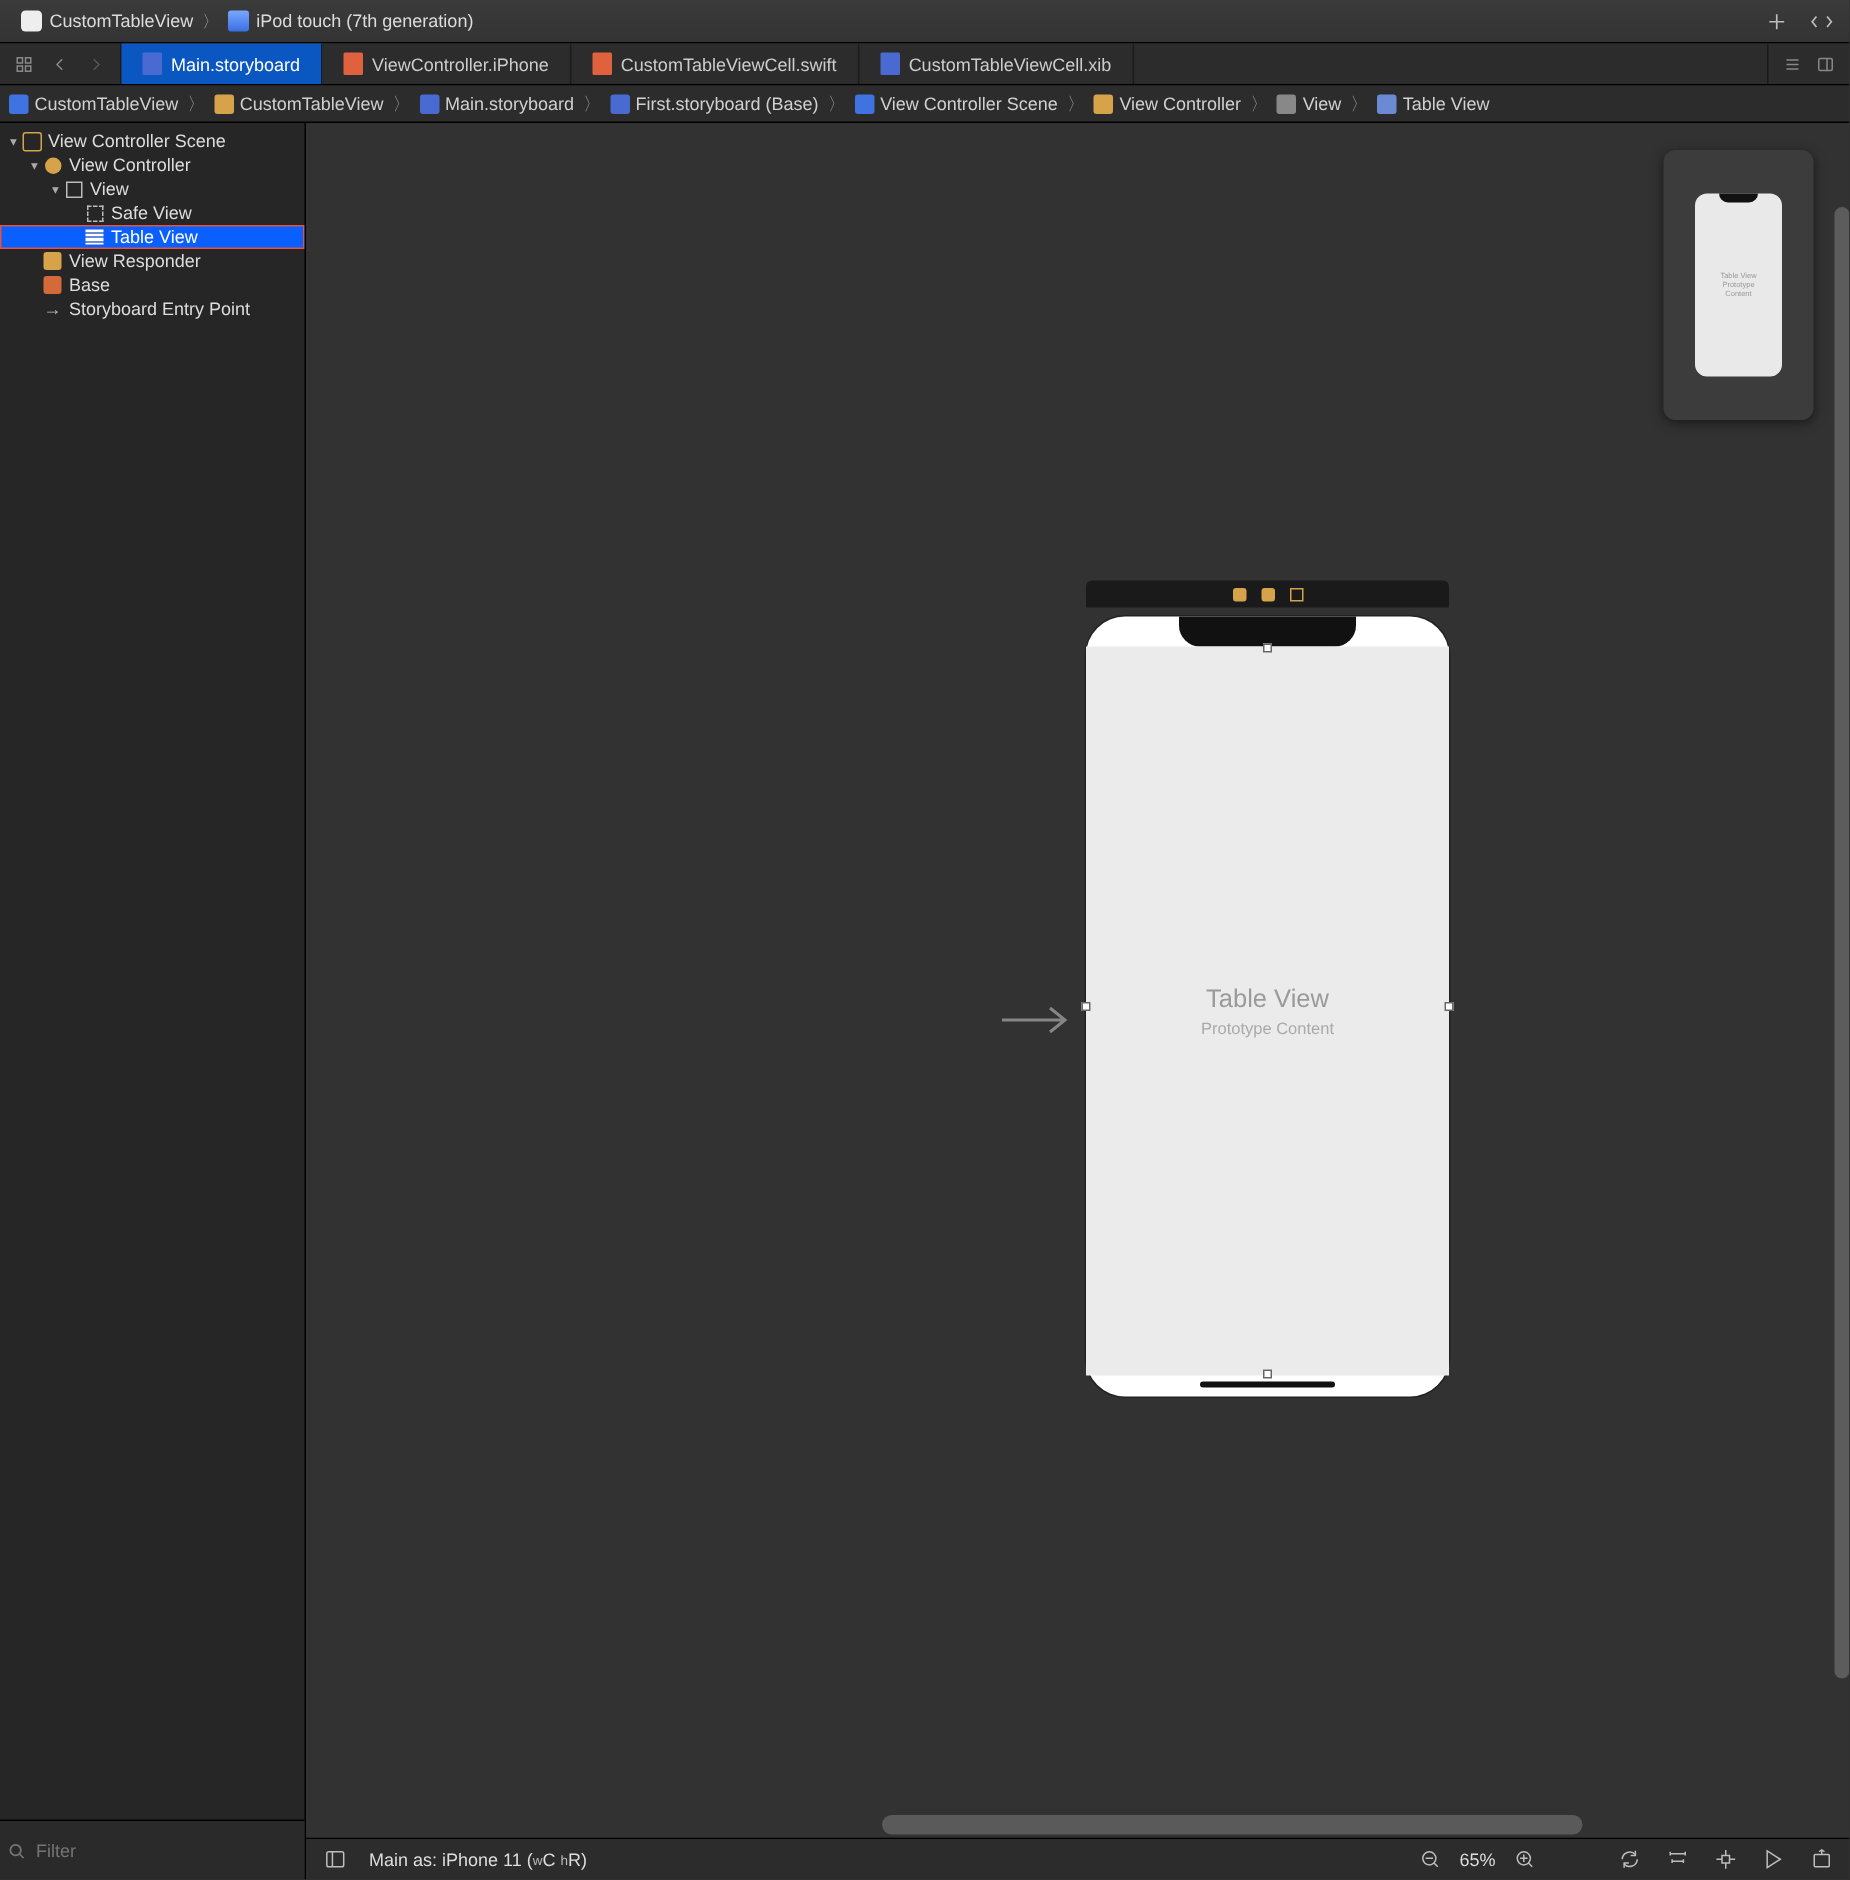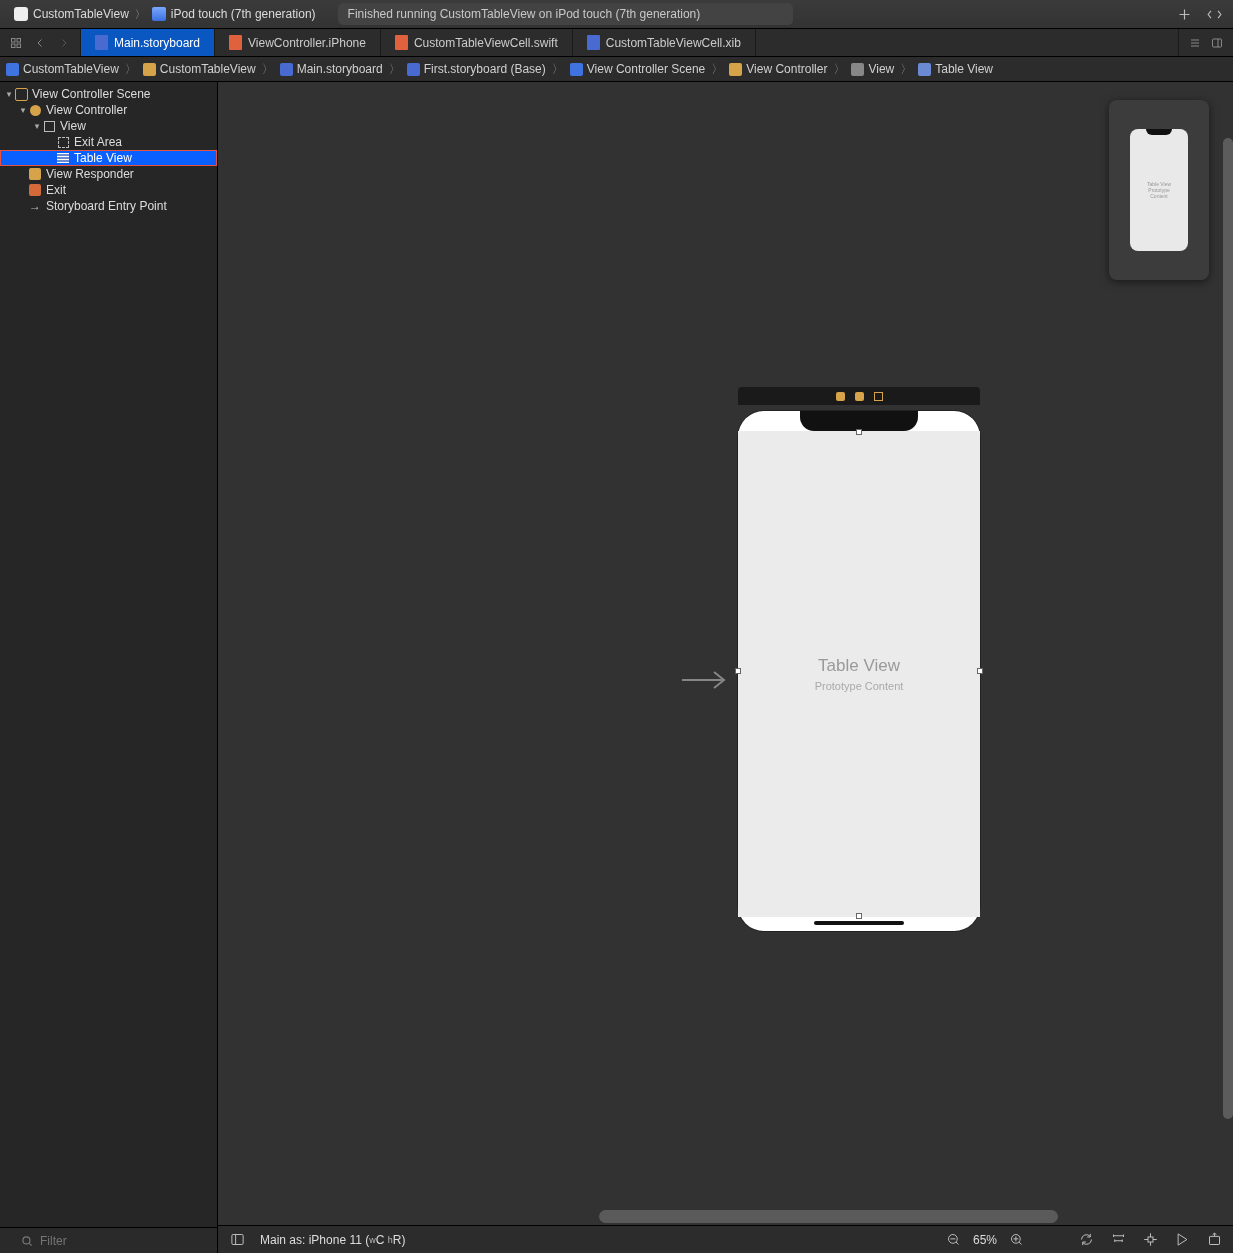--- a/index.html
+++ b/index.html
@@ -76,21 +76,21 @@
   .ind0{padding-left:4px}.ind1{padding-left:18px}.ind2{padding-left:32px}.ind3{padding-left:46px}
   .ti-scene{width:13px;height:13px;border:1px solid var(--orange);border-radius:2px;}
   .ti-vc{width:11px;height:11px;border-radius:50%;background:var(--orange);}
   .ti-view{width:11px;height:11px;border:1px solid #bbb;}
   .ti-safe{width:11px;height:11px;border:1px dashed #bbb;}
   .ti-tview{width:12px;height:10px;background:repeating-linear-gradient(#fff,#fff 1.5px,#6a8bd4 1.5px,#6a8bd4 3px);}
   .ti-fr{width:12px;height:12px;border-radius:2px;background:var(--orange);}
   .ti-exit{width:12px;height:12px;border-radius:2px;background:#d46a3a;}
   .ti-arrow{color:#bbb;font-size:12px;}
 
-  .outline-filter{height:26px;border-top:1px solid var(--border);display:flex;align-items:center;padding:0 20px;background:#2a2a2a;}
+  .outline-filter{height:40px;border-top:1px solid var(--border);display:flex;align-items:center;padding:0 4px;background:#2a2a2a;}
   .outline-filter input{flex:1;background:transparent;border:none;color:#ccc;font-size:12px;outline:none;}
   .filter-icon{width:14px;height:14px;margin-right:4px;opacity:.6;}
 
   
   .canvas-wrap{flex:1;display:flex;flex-direction:column;min-width:0;position:relative;}
   .canvas{flex:1;position:relative;background:var(--bg-canvas);overflow:hidden;}
 
   
   .minimap{position:absolute;top:18px;right:24px;width:100px;height:180px;background:#3c3c3c;border-radius:8px;box-shadow:0 2px 8px rgba(0,0,0,.5);display:flex;align-items:center;justify-content:center;}
   .minimap-phone{width:58px;height:122px;background:#e9e9e9;border-radius:8px;position:relative;}
@@ -142,23 +142,20 @@
       <span class="scheme-part">
         <span class="app-icon"></span>
         <span>CustomTableView</span>
       </span>
       <span class="chev-sep">〉</span>
       <span class="scheme-part">
         <span class="device-icon"></span>
         <span>iPod touch (7th generation)</span>
       </span>
     </div>
-    <div class="status-pill">
-      <span>Finished running CustomTableView on iPod touch (7th generation)</span>
-    </div>
     <div class="toolbar-spacer"></div>
     <div class="toolbar-icon">
       <svg viewBox="0 0 24 24">
           <path d="M12 5v14M5 12h14"></path>
         </svg>
     </div>
     <div class="toolbar-icon">
       <svg viewBox="0 0 24 24">
           <path d="M7 7l-4 5 4 5M17 7l4 5-4 5"></path>
         </svg>
@@ -284,42 +281,42 @@
             <span class="ticon">
               <span class="ti-view"></span>
             </span>
             <span>View</span>
           </div>
           <div class="node ind3">
             <span class="disc"></span>
             <span class="ticon">
               <span class="ti-safe"></span>
             </span>
-            <span>Exit Area</span>
+            <span>Safe View</span>
           </div>
           <div class="node ind3 sel hl">
             <span class="disc"></span>
             <span class="ticon">
               <span class="ti-tview"></span>
             </span>
             <span>Table View</span>
           </div>
           <div class="node ind1">
             <span class="disc"></span>
             <span class="ticon">
               <span class="ti-fr"></span>
             </span>
             <span>View Responder</span>
           </div>
           <div class="node ind1">
             <span class="disc"></span>
             <span class="ticon">
               <span class="ti-exit"></span>
             </span>
-            <span>Exit</span>
+            <span>Base</span>
           </div>
           <div class="node ind1">
             <span class="disc"></span>
             <span class="ticon ti-arrow">→</span>
             <span>Storyboard Entry Point</span>
           </div>
         </div>
       <div class="outline-filter">
         <span class="filter-icon">
           <svg viewBox="0 0 24 24" width="14" height="14" stroke="#aaa" fill="none" stroke-width="2">

